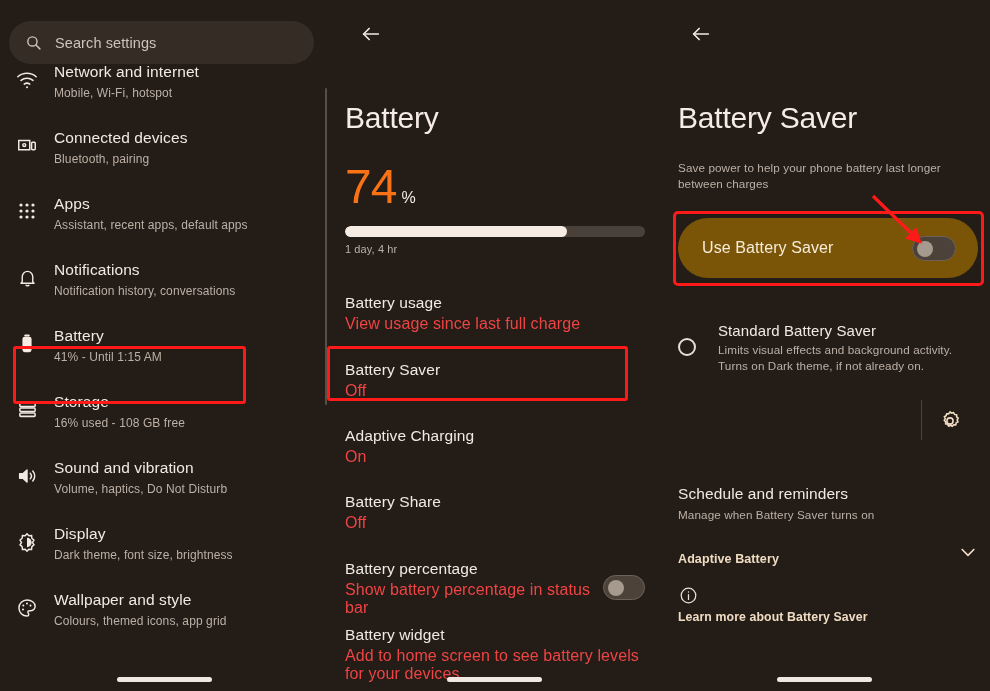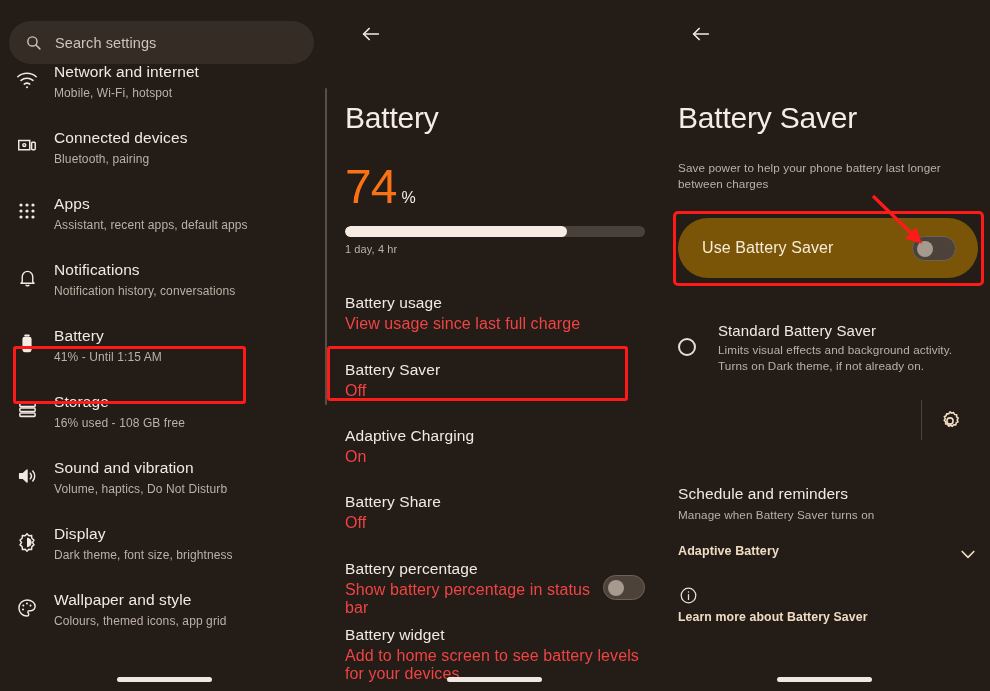--- a/index.html
+++ b/index.html
@@ -227,21 +227,21 @@
   }
 
   #sched-block { position: absolute; left: 678px; top: 483px; width: 290px; }
   #sched-block .stitle { font-size: 15.5px; color: #f2e9e2; line-height: 21px; letter-spacing:.1px;}
   #sched-block .ssub { font-size: 11.7px; color: #bcb0a6; line-height: 17px; margin-top: 2px; letter-spacing:.1px;}
 
   #adaptive-row {
     position: absolute;
     left: 678px; top: 544px;
     width: 300px; height: 22px;
-    display: flex; align-items: flex-start; justify-content: space-between;
+    display: flex; align-items: flex-end; justify-content: space-between;
   }
   #adaptive-row .atitle { font-size: 12.5px; color: #f0dcc2; font-weight: bold; letter-spacing:.1px;}
 
   #info-icon { position: absolute; left: 679px; top: 586px; width: 19px; height: 19px;}
   #learn-link {
     position: absolute;
     left: 678px; top: 610px;
     font-size: 12.3px;
     color: #f0dcc2;
     font-weight: bold;

